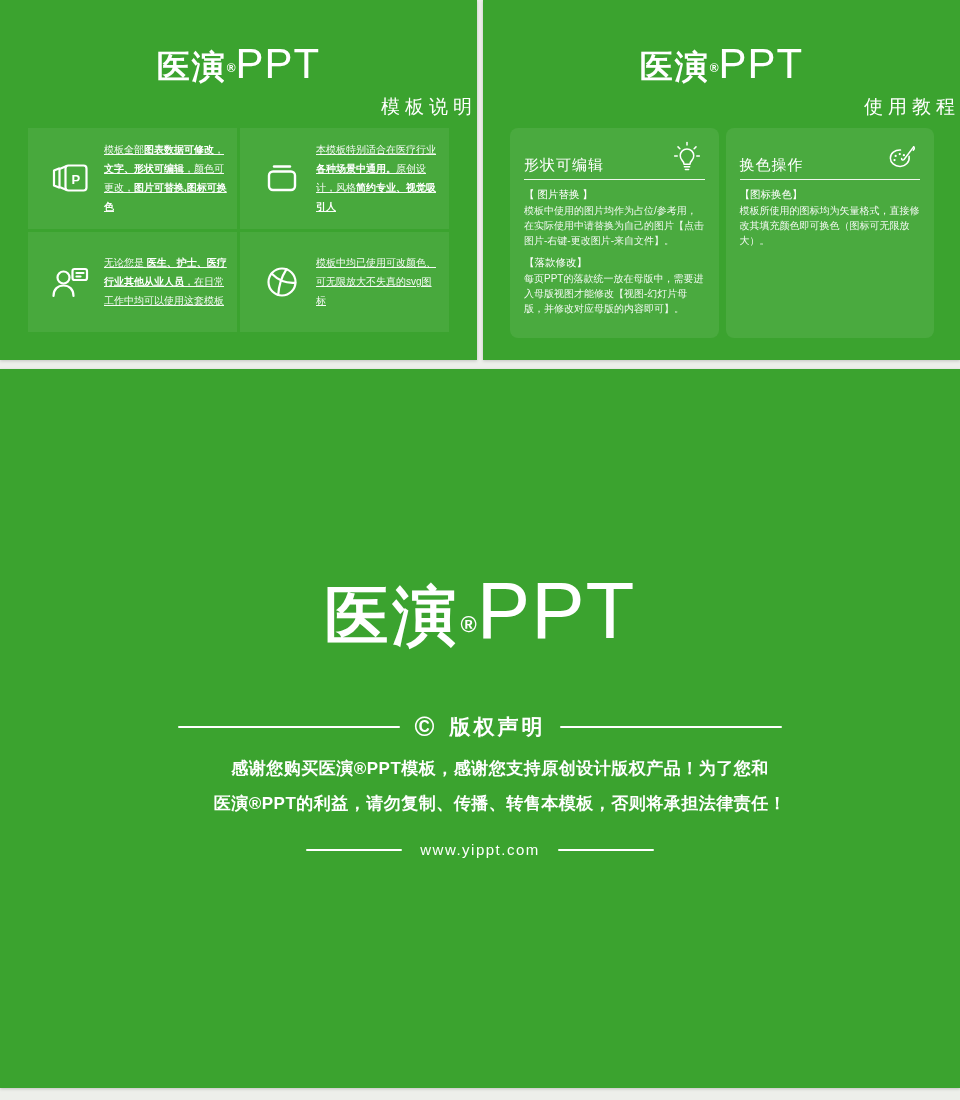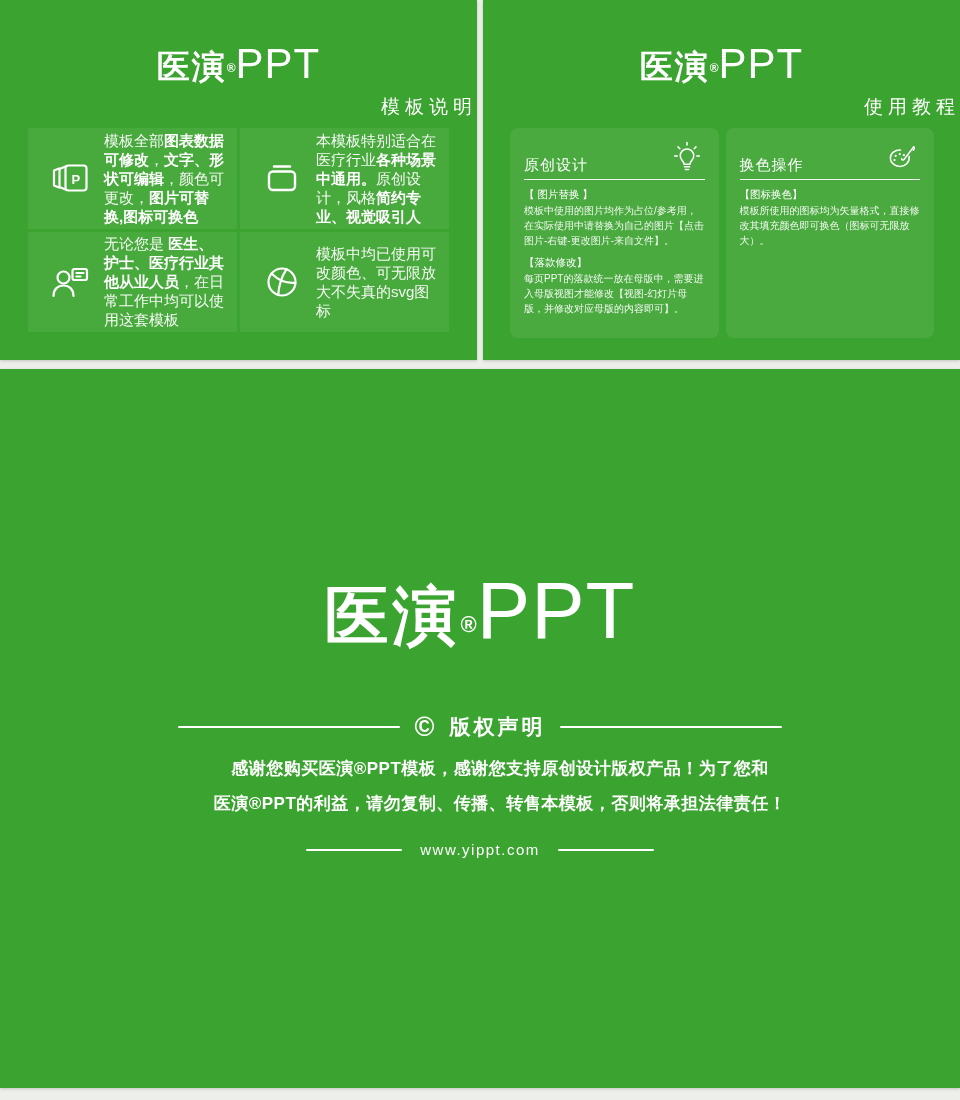--- a/index.html
+++ b/index.html
@@ -25,21 +25,21 @@
   .logo-lg .latin{font-size:80px;}
 
   .subtitle{position:absolute;top:94px;left:0;right:0;text-align:right;
             font-size:19px;letter-spacing:5px;color:#fff;}
 
   
   .cells{position:absolute;left:28px;top:128px;width:421px;height:204px;
          display:grid;grid-template-columns:1fr 1fr;grid-template-rows:1fr 1fr;gap:3px;}
   .cell{background:rgba(255,255,255,.07);display:flex;align-items:center;}
   .cell-icon{flex:0 0 44px;margin:0 12px 0 20px;}
-  .cell-text{width:124px;font-size:15px;line-height:19px;color:rgba(255,255,255,.95);}
+  .cell-text{width:124px;font-size:10px;line-height:19px;color:rgba(255,255,255,.95);text-decoration:underline;}
   .cell-text .seg-bold{font-weight:bold;color:#fff;}
 
   
   .panels{position:absolute;left:27px;top:128px;width:424px;height:210px;display:flex;gap:7px;}
   .panel{flex:1;background:rgba(255,255,255,.08);border-radius:8px;
          padding:13px 14px;box-sizing:border-box;overflow:hidden;}
   .panel-head{display:flex;justify-content:space-between;align-items:flex-end;
               border-bottom:1.5px solid rgba(255,255,255,.9);padding-bottom:4px;height:34px;}
   .panel-title{font-size:15px;letter-spacing:1px;color:#fff;}
   .sec-head{margin:8px 0 2px;font-size:10.5px;line-height:13px;color:#fff;}
@@ -118,21 +118,21 @@
 
 <section class="slide" id="slide-tutorial">
   <div class="logo logo-sm">
     <span class="cjk">医演</span><span class="reg">®</span><span class="latin">PPT</span>
   </div>
   <div class="subtitle">使用教程</div>
 
   <div class="panels">
     <div class="panel">
       <div class="panel-head">
-        <span class="panel-title">原创设计</span>
+        <span class="panel-title">形状可编辑</span>
         <svg viewBox="0 0 48 48" width="36" height="36">
           <g fill="none" stroke="#FFFFFF" stroke-width="2" stroke-linecap="round" stroke-linejoin="round">
             <path d="M17.5 28.5 A9 9 0 1 1 30.5 28.5 C28.8 30.2 28 31.5 28 33.5 H20 C20 31.5 19.2 30.2 17.5 28.5 Z"></path>
             <path d="M20.5 37 H27.5"></path>
               <path d="M21.8 40.5 H26.2"></path>
             <path d="M24 4.5 V8"></path>
               <path d="M7.5 22.5 H11"></path>
               <path d="M37 22.5 H40.5"></path>
             <path d="M12 10.5 L14.5 13"></path>
               <path d="M36 10.5 L33.5 13"></path>

